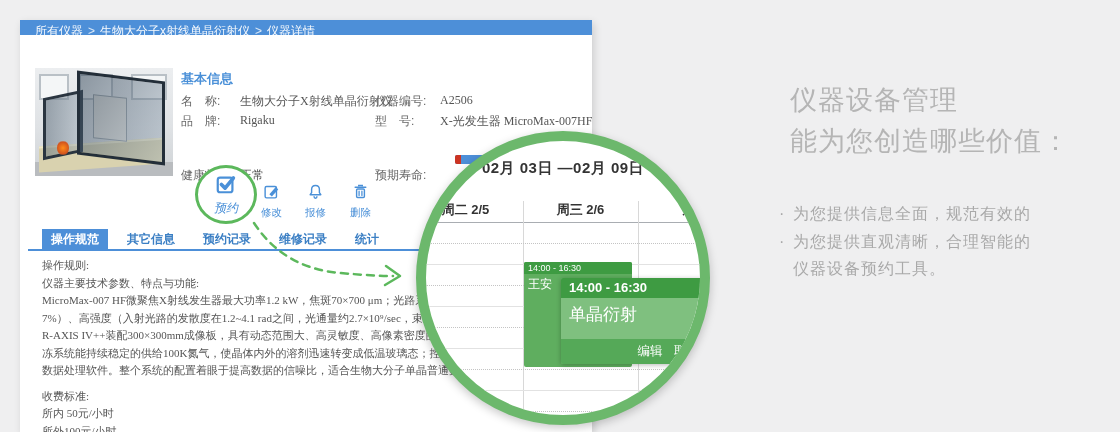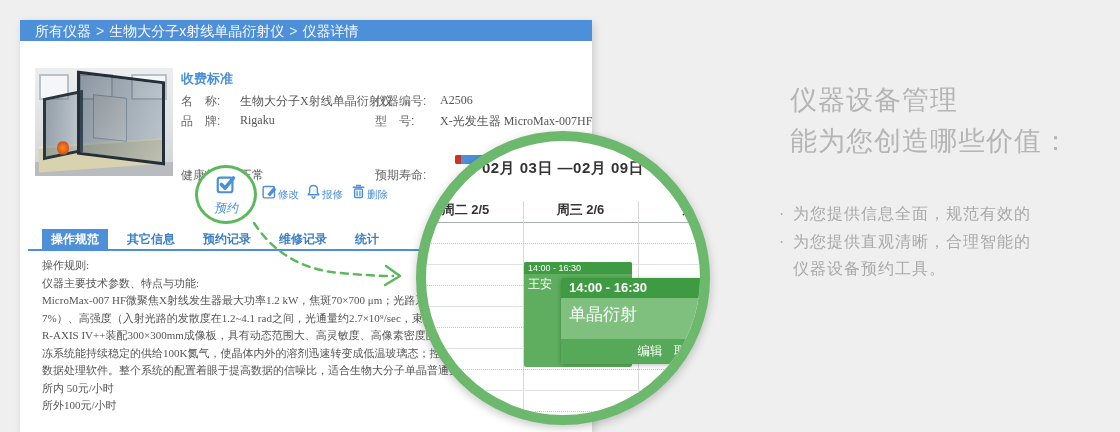--- a/index.html
+++ b/index.html
@@ -3,22 +3,22 @@
 <meta charset="utf-8">
 <style>
   * { margin:0; padding:0; box-sizing:border-box; }
   html,body { width:1120px; height:432px; }
   body { font-family:"Liberation Sans", sans-serif; background:#efeff0; overflow:hidden; }
   #screen { position:relative; width:1120px; height:432px; background:#efeff0; overflow:hidden; }
 
   
   .card { position:absolute; left:20px; top:20px; width:572px; height:412px; background:#fff;
           box-shadow:2px 3px 8px rgba(0,0,0,.15); overflow:hidden; z-index:1; }
-  .breadcrumb { position:absolute; left:0; top:0; width:100%; height:21px; background:#4d8fd8;
-                color:rgba(255,255,255,.96); font-size:14px; line-height:23px; padding-left:15px;
+  .breadcrumb { position:absolute; left:0; top:0; width:100%; height:15px; background:#4d8fd8;
+                color:rgba(255,255,255,.96); font-size:12px; line-height:23px; padding-left:15px;
                 white-space:nowrap; }
   .breadcrumb .sep { margin:0 5px; opacity:.85; }
 
   
   .photo { position:absolute; left:15px; top:48px; width:138px; height:108px; overflow:hidden;
            background:linear-gradient(#eceef0 0%,#dfe2e5 55%,#cfd3d6 100%); }
   .ph-window { position:absolute; top:6px; height:26px; background:#f4f6f7; border:2px solid #b9c0c6; }
   .ph-floor { position:absolute; left:0; bottom:0; width:100%; height:14px; background:#b9bcbf; }
   .ph-base { position:absolute; left:4px; bottom:8px; width:126px; height:26px; background:#d9d2af;
              transform:skewY(-4deg); border-top:2px solid #efe9c9; }
@@ -38,21 +38,21 @@
   .inf-row { position:absolute; left:161px; width:400px; height:16px; font-size:12px; white-space:nowrap; }
   .inf-l { position:absolute; color:#666; }
   .inf-v { position:absolute; color:#555; font-family:"Liberation Serif", serif; }
   .p1 { left:0; } .p2 { left:59px; } .p3 { left:194px; } .p4 { left:259px; }
 
   .lifebar { position:absolute; left:435px; top:135px; width:78px; height:9px; background:#4d8fd8;
              border-radius:2px; overflow:hidden; }
   .lifebar .red { position:absolute; left:0; top:0; width:6px; height:100%; background:#cc3322; }
 
   
-  .act { position:absolute; display:flex; align-items:center; }
+  .act { position:absolute; display:flex; flex-direction:column; align-items:center; }
   .act .lbl { color:#4a90d8; font-size:10.5px; margin-top:2px; white-space:nowrap; }
   .reserve-ring { position:absolute; left:175px; top:145px; width:62px; height:59px; background:#fff;
              border:3px solid #5cb85c; border-radius:50%; display:flex; flex-direction:column;
              align-items:center; justify-content:center; z-index:2;font-style:italic; }
   .reserve-ring .lbl { color:#4a90d8; font-size:12px; margin-top:1px; }
 
   
   .tabs { position:absolute; left:22px; top:209px; display:flex; gap:10px; font-size:12px; font-weight:bold; }
   .tab { padding:0 9px; line-height:20px; color:#3b7fc4; cursor:pointer; white-space:nowrap; }
   .tab.active { background:#4d8fd8; color:#fff; }
@@ -120,21 +120,21 @@
       <div class="ph-window" style="left:44px;width:34px;"></div>
       <div class="ph-window" style="left:96px;width:36px;"></div>
       <div class="ph-floor"></div>
       <div class="ph-base"></div>
       <div class="ph-inner"></div>
       <div class="ph-glass-left"></div>
       <div class="ph-glass-front"></div>
       <div class="ph-glow"></div>
     </div>
 
-    <div class="info-title">收费标准</div>
+    <div class="info-title">基本信息</div>
 
     <div class="inf-row" style="top:73px;">
       <span class="inf-l p1">名　称:</span>
       <span class="inf-v p2">生物大分子X射线单晶衍射仪</span>
       <span class="inf-l p3">仪器编号:</span>
       <span class="inf-v p4">A2506</span>
     </div>
     <div class="inf-row" style="top:93px;">
       <span class="inf-l p1">品　牌:</span>
       <span class="inf-v p2">Rigaku</span>
@@ -202,20 +202,21 @@
     <div class="tab-underline"></div>
 
     <div class="op">
       <div class="op-line">操作规则:</div>
       <div class="op-line">仪器主要技术参数、特点与功能:</div>
       <div class="op-line">MicroMax-007 HF微聚焦X射线发生器最大功率1.2 kW，焦斑70×700 μm；光路系统配以VariMax</div>
       <div class="op-line">7%）、高强度（入射光路的发散度在1.2~4.1 rad之间，光通量约2.7×10⁹/sec，束斑&lt;0.3mm）和</div>
       <div class="op-line">R-AXIS IV++装配300×300mm成像板，具有动态范围大、高灵敏度、高像素密度的特点，探测距离在</div>
       <div class="op-line">冻系统能持续稳定的供给100K氮气，使晶体内外的溶剂迅速转变成低温玻璃态；控制和数据处理采用</div>
       <div class="op-line">数据处理软件。整个系统的配置着眼于提高数据的信噪比，适合生物大分子单晶普通数据的收集及SAD数</div>
+      <div class="op-line fees-gap">收费标准:</div>
       <div class="op-line">所内 50元/小时</div>
       <div class="op-line">所外100元/小时</div>
     </div>
   </div>
 
   <svg class="arrow-svg" width="175" height="78" viewBox="0 0 175 78">
     <path d="M14 8 C 35 40, 65 55, 100 58 S 148 61, 153 61" stroke="#5cb85c" stroke-width="2.5" fill="none" stroke-dasharray="7 6" stroke-linecap="round"></path>
     <path d="M146 51 L160 61 L145 70" stroke="#5cb85c" stroke-width="2.5" fill="none" stroke-linecap="round" stroke-linejoin="round"></path>
   </svg>
 

